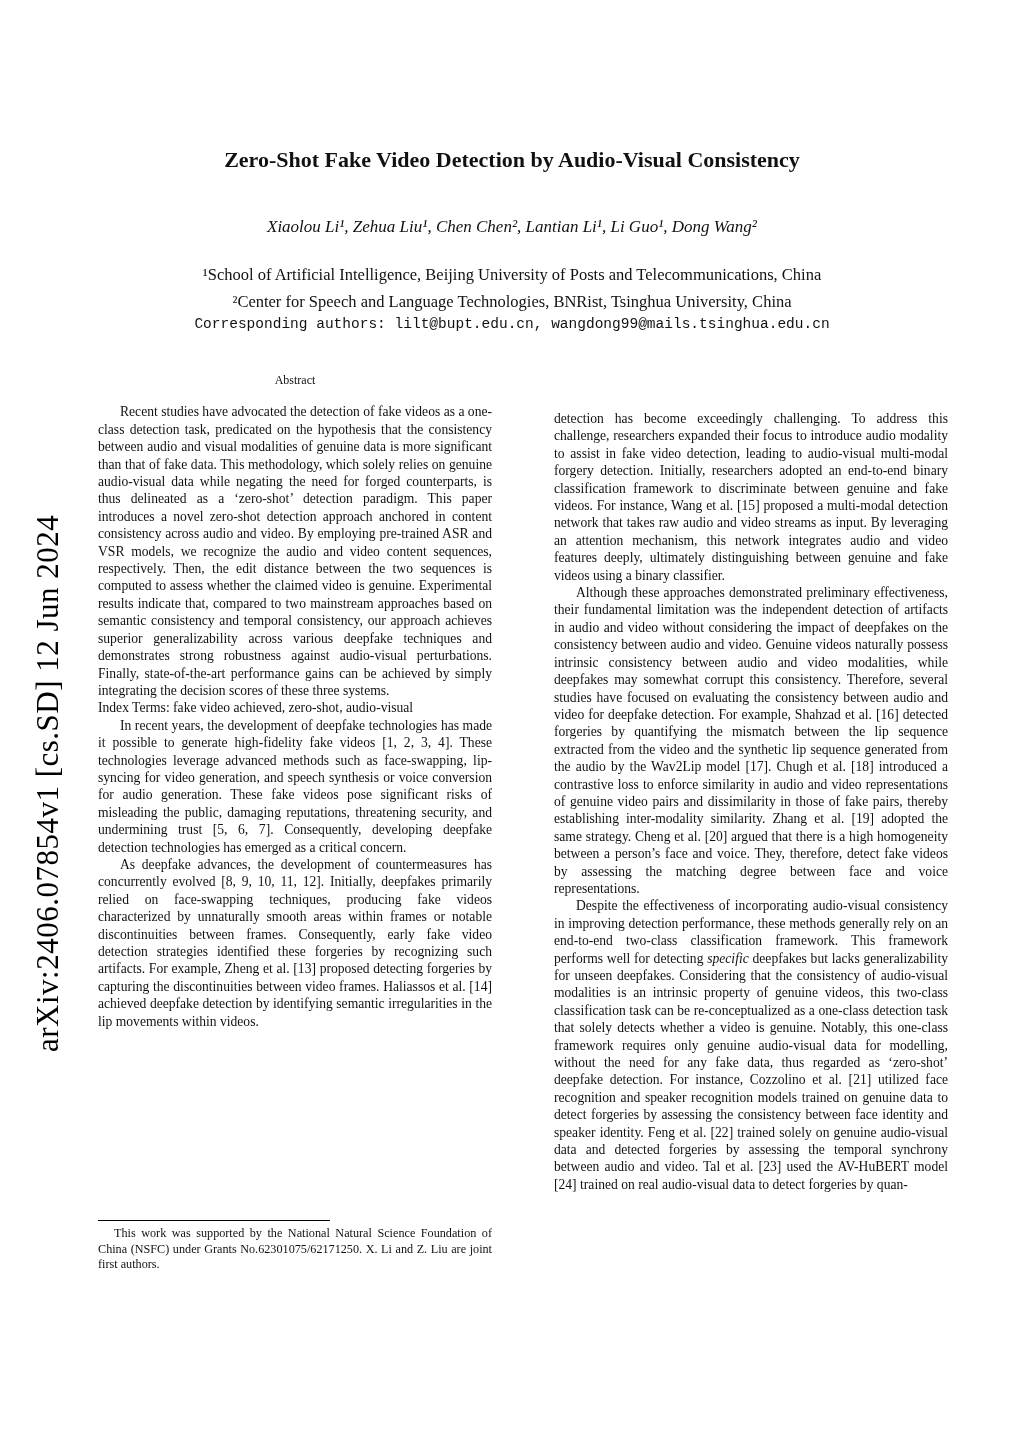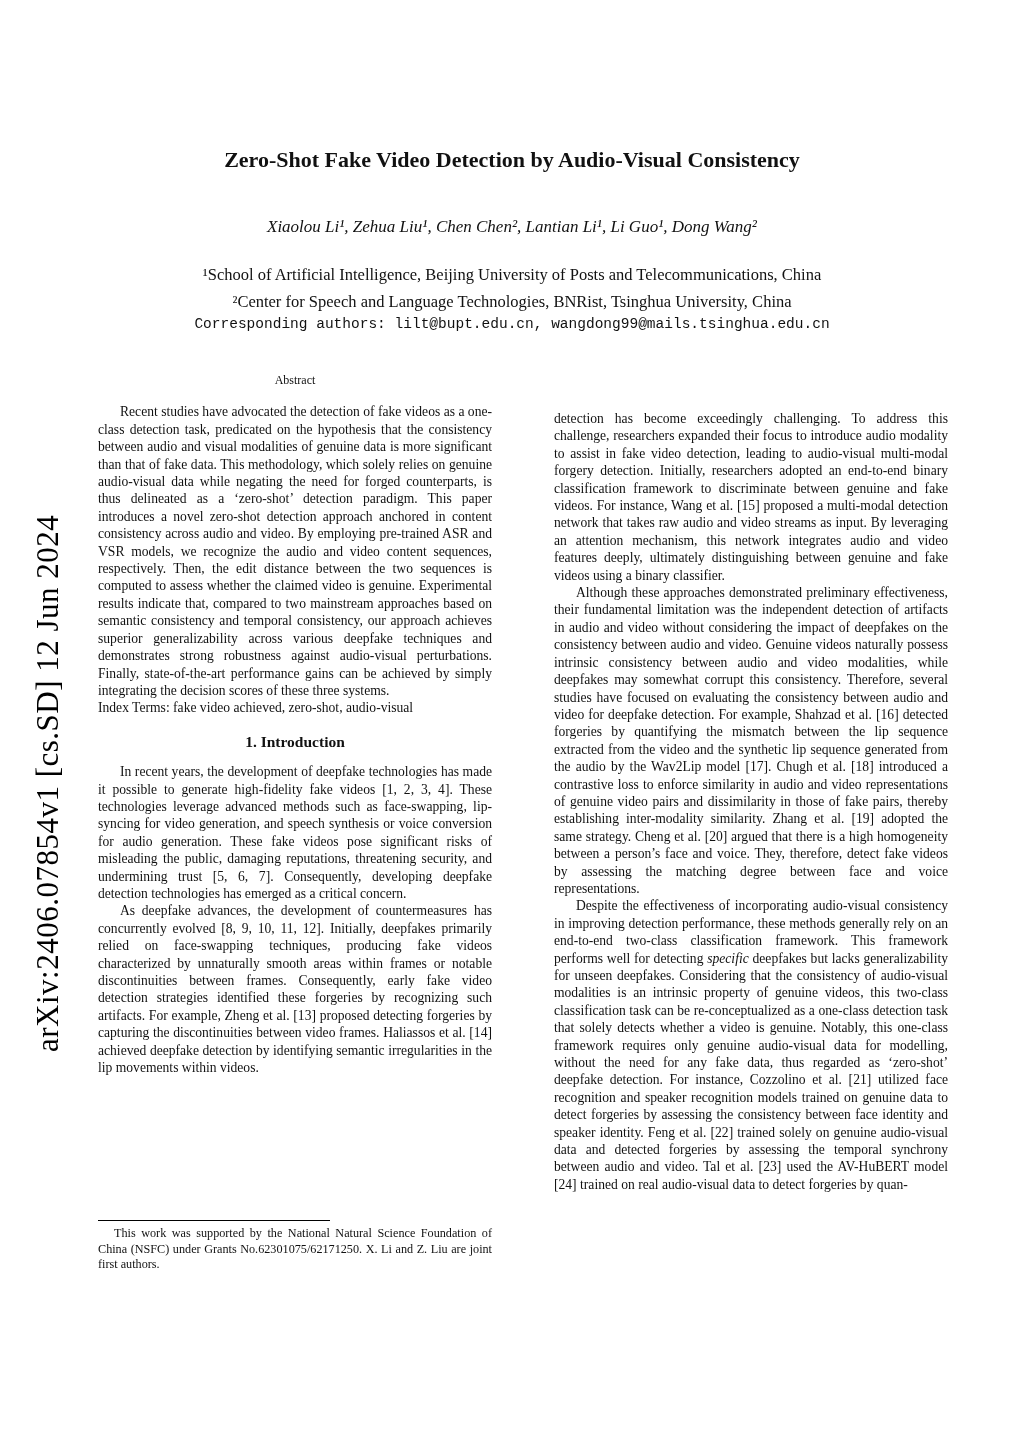--- a/index.html
+++ b/index.html
@@ -125,21 +125,20 @@
 
   <div class="corresponding">Corresponding authors: lilt@bupt.edu.cn, wangdong99@mails.tsinghua.edu.cn</div>
 
   <div class="col col-left">
     <div class="abstract-heading">Abstract</div>
 
     <p class="body-par">Recent studies have advocated the detection of fake videos as a one-class detection task, predicated on the hypothesis that the consistency between audio and visual modalities of genuine data is more significant than that of fake data. This methodology, which solely relies on genuine audio-visual data while negating the need for forged counterparts, is thus delineated as a ‘zero-shot’ detection paradigm. This paper introduces a novel zero-shot detection approach anchored in content consistency across audio and video. By employing pre-trained ASR and VSR models, we recognize the audio and video content sequences, respectively. Then, the edit distance between the two sequences is computed to assess whether the claimed video is genuine. Experimental results indicate that, compared to two mainstream approaches based on semantic consistency and temporal consistency, our approach achieves superior generalizability across various deepfake techniques and demonstrates strong robustness against audio-visual perturbations. Finally, state-of-the-art performance gains can be achieved by simply integrating the decision scores of these three systems.</p>
 
     <p class="index-terms"><b>Index Terms</b><span>: fake video achieved, zero-shot, audio-visual</span></p>
 
-    <div class="intro-heading">1.  Introduction</div>
 
     <p class="body-par">In recent years, the development of deepfake technologies has made it possible to generate high-fidelity fake videos [1, 2, 3, 4]. These technologies leverage advanced methods such as face-swapping, lip-syncing for video generation, and speech synthesis or voice conversion for audio generation. These fake videos pose significant risks of misleading the public, damaging reputations, threatening security, and undermining trust [5, 6, 7]. Consequently, developing deepfake detection technologies has emerged as a critical concern.</p>
     <p class="body-par">As deepfake advances, the development of countermeasures has concurrently evolved [8, 9, 10, 11, 12]. Initially, deepfakes primarily relied on face-swapping techniques, producing fake videos characterized by unnaturally smooth areas within frames or notable discontinuities between frames. Consequently, early fake video detection strategies identified these forgeries by recognizing such artifacts. For example, Zheng et al. [13] proposed detecting forgeries by capturing the discontinuities between video frames. Haliassos et al. [14] achieved deepfake detection by identifying semantic irregularities in the lip movements within videos.</p>
   </div>
 
   <div class="col col-right">
     <p class="no-indent">detection has become exceedingly challenging. To address this challenge, researchers expanded their focus to introduce audio modality to assist in fake video detection, leading to audio-visual multi-modal forgery detection. Initially, researchers adopted an end-to-end binary classification framework to discriminate between genuine and fake videos. For instance, Wang et al. [15] proposed a multi-modal detection network that takes raw audio and video streams as input. By leveraging an attention mechanism, this network integrates audio and video features deeply, ultimately distinguishing between genuine and fake videos using a binary classifier.</p>
     <p class="body-par">Although these approaches demonstrated preliminary effectiveness, their fundamental limitation was the independent detection of artifacts in audio and video without considering the impact of deepfakes on the consistency between audio and video. Genuine videos naturally possess intrinsic consistency between audio and video modalities, while deepfakes may somewhat corrupt this consistency. Therefore, several studies have focused on evaluating the consistency between audio and video for deepfake detection. For example, Shahzad et al. [16] detected forgeries by quantifying the mismatch between the lip sequence extracted from the video and the synthetic lip sequence generated from the audio by the Wav2Lip model [17]. Chugh et al. [18] introduced a contrastive loss to enforce similarity in audio and video representations of genuine video pairs and dissimilarity in those of fake pairs, thereby establishing inter-modality similarity. Zhang et al. [19] adopted the same strategy. Cheng et al. [20] argued that there is a high homogeneity between a person’s face and voice. They, therefore, detect fake videos by assessing the matching degree between face and voice representations.</p>
     <p class="body-par"><span>Despite the effectiveness of incorporating audio-visual consistency in improving detection performance, these methods generally rely on an end-to-end two-class classification framework. This framework performs well for detecting </span><em>specific</em><span> deepfakes but lacks generalizability for unseen deepfakes. Considering that the consistency of audio-visual modalities is an intrinsic property of genuine videos, this two-class classification task can be re-conceptualized as a one-class detection task that solely detects whether a video is genuine. Notably, this one-class framework requires only genuine audio-visual data for modelling, without the need for any fake data, thus regarded as ‘zero-shot’ deepfake detection. For instance, Cozzolino et al. [21] utilized face recognition and speaker recognition models trained on genuine data to detect forgeries by assessing the consistency between face identity and speaker identity. Feng et al. [22] trained solely on genuine audio-visual data and detected forgeries by assessing the temporal synchrony between audio and video. Tal et al. [23] used the AV-HuBERT model [24] trained on real audio-visual data to detect forgeries by quan-</span></p>
   </div>

